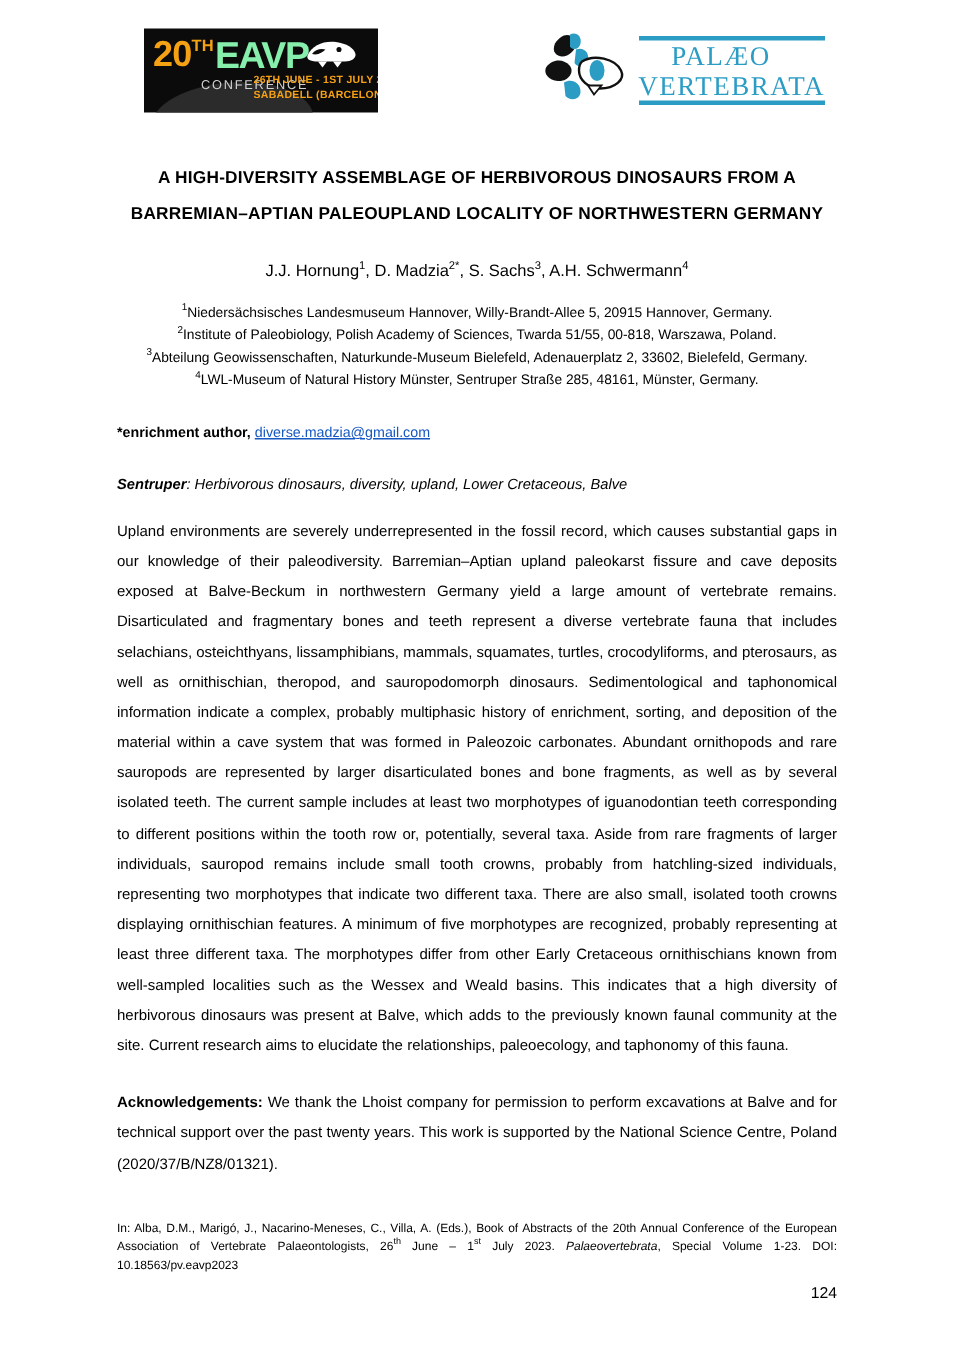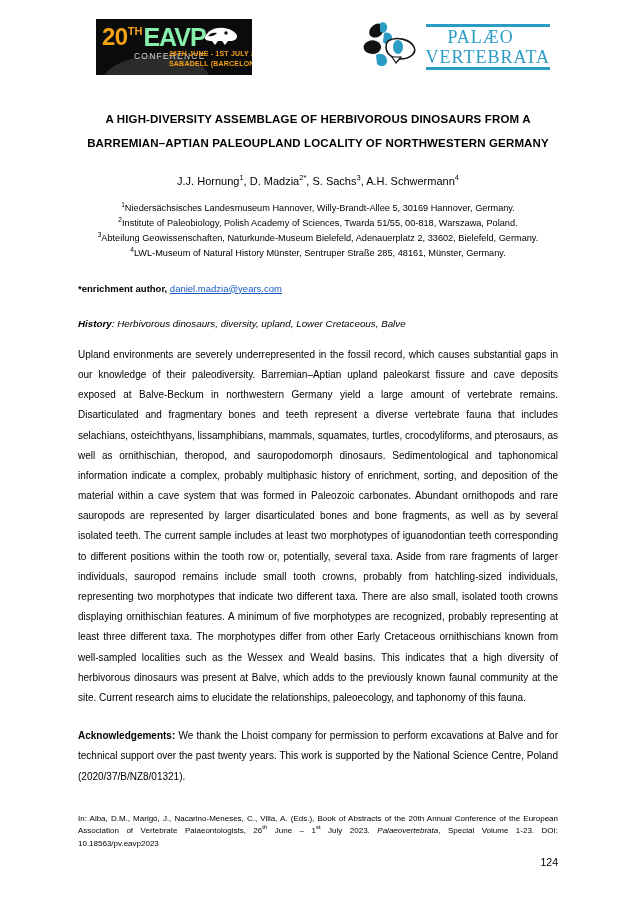--- a/index.html
+++ b/index.html
@@ -272,32 +272,32 @@
   </div>
 
   <div class="authors">
     <span><span>J.J. Hornung</span><sup>1</sup></span>,
     <span><span>D. Madzia</span><sup>2*</sup></span>,
     <span><span>S. Sachs</span><sup>3</sup></span>,
     <span><span>A.H. Schwermann</span><sup>4</sup></span>
   </div>
 
   <div class="affiliations">
-    <div><sup>1</sup><span>Niedersächsisches Landesmuseum Hannover, Willy-Brandt-Allee 5, 30169 Hannover, Germany.</span></div>
+    <div><sup>1</sup><span>Niedersächsisches Landesmuseum Hannover, Willy-Brandt-Allee 5, 20915 Hannover, Germany.</span></div>
     <div><sup>2</sup><span>Institute of Paleobiology, Polish Academy of Sciences, Twarda 51/55, 00-818, Warszawa, Poland.</span></div>
     <div><sup>3</sup><span>Abteilung Geowissenschaften, Naturkunde-Museum Bielefeld, Adenauerplatz 2, 33602, Bielefeld, Germany.</span></div>
     <div><sup>4</sup><span>LWL-Museum of Natural History Münster, Sentruper Straße 285, 48161, Münster, Germany.</span></div>
   </div>
 
   <div class="presenting">
-    <span class="lbl">*enrichment author, </span><a class="email" href="#">daniel.madzia@years.com</a>
+    <span class="lbl">*enrichment author, </span><a class="email" href="#">diverse.madzia@gmail.com</a>
   </div>
 
   <div class="keywords">
-    <span class="kw-label">History</span><span>: </span><span>Herbivorous dinosaurs, diversity, upland, Lower Cretaceous, Balve</span>
+    <span class="kw-label">Sentruper</span><span>: </span><span>Herbivorous dinosaurs, diversity, upland, Lower Cretaceous, Balve</span>
   </div>
 
   <div class="abstract">Upland environments are severely underrepresented in the fossil record, which causes substantial gaps in our knowledge of their paleodiversity. Barremian–Aptian upland paleokarst fissure and cave deposits exposed at Balve-Beckum in northwestern Germany yield a large amount of vertebrate remains. Disarticulated and fragmentary bones and teeth represent a diverse vertebrate fauna that includes selachians, osteichthyans, lissamphibians, mammals, squamates, turtles, crocodyliforms, and pterosaurs, as well as ornithischian, theropod, and sauropodomorph dinosaurs. Sedimentological and taphonomical information indicate a complex, probably multiphasic history of enrichment, sorting, and deposition of the material within a cave system that was formed in Paleozoic carbonates. Abundant ornithopods and rare sauropods are represented by larger disarticulated bones and bone fragments, as well as by several isolated teeth. The current sample includes at least two morphotypes of iguanodontian teeth corresponding to different positions within the tooth row or, potentially, several taxa. Aside from rare fragments of larger individuals, sauropod remains include small tooth crowns, probably from hatchling-sized individuals, representing two morphotypes that indicate two different taxa. There are also small, isolated tooth crowns displaying ornithischian features. A minimum of five morphotypes are recognized, probably representing at least three different taxa. The morphotypes differ from other Early Cretaceous ornithischians known from well-sampled localities such as the Wessex and Weald basins. This indicates that a high diversity of herbivorous dinosaurs was present at Balve, which adds to the previously known faunal community at the site. Current research aims to elucidate the relationships, paleoecology, and taphonomy of this fauna.</div>
 
   <div class="acknowledgements">
     <span class="ack-label">Acknowledgements:</span><span> We thank the Lhoist company for permission to perform excavations at Balve and for technical support over the past twenty years. This work is supported by the National Science Centre, Poland (2020/37/B/NZ8/01321).</span>
   </div>
 
   <div class="footer">
     <div class="footer-citation"><span>In: Alba, D.M., Marigó, J., Nacarino-Meneses, C., Villa, A. (Eds.), Book of Abstracts of the 20th Annual Conference of the European Association of Vertebrate Palaeontologists, 26</span><sup>th</sup><span> June – 1</span><sup>st</sup><span> July 2023. </span><span class="journal">Palaeovertebrata</span><span>, Special Volume 1-23. DOI: 10.18563/pv.eavp2023</span></div>

